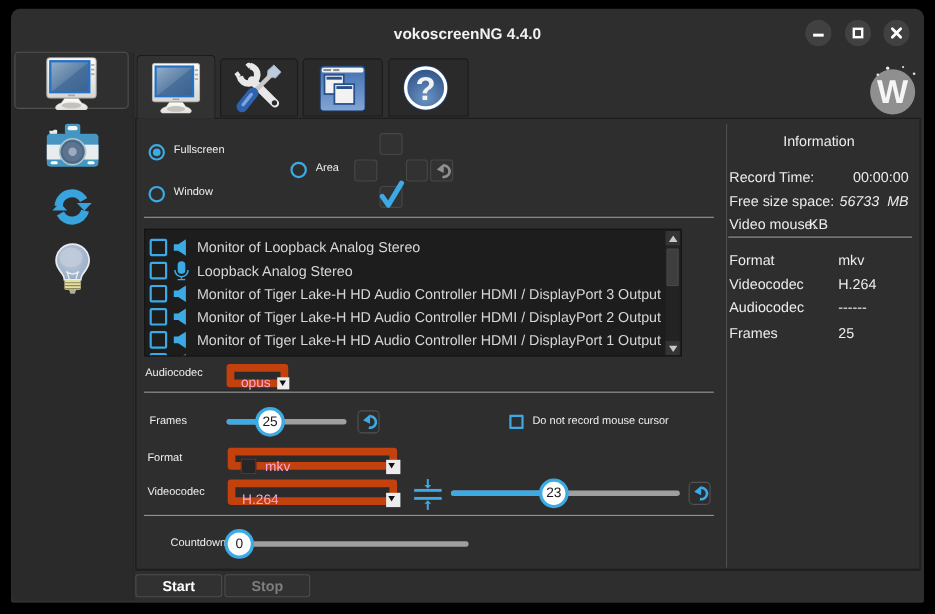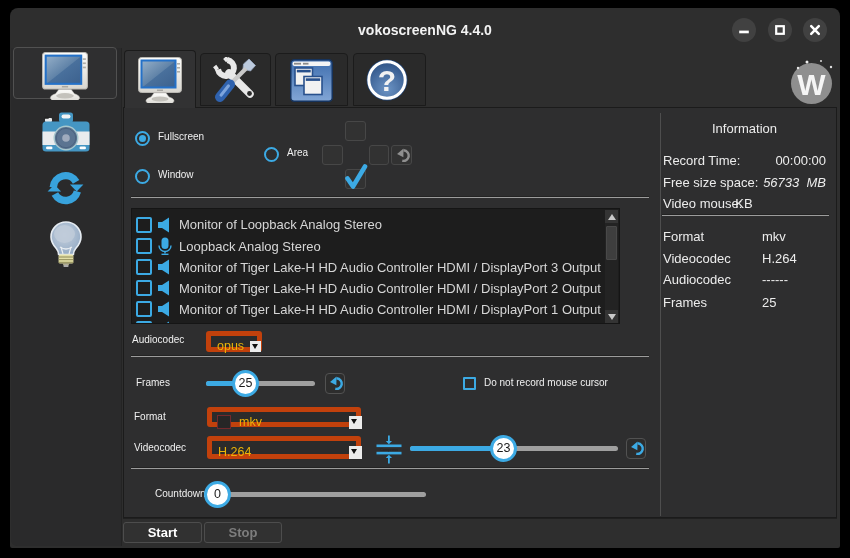--- a/index.html
+++ b/index.html
@@ -45,22 +45,22 @@
     background:#1d1d1d; border:1px solid #151515; overflow:hidden; }
   .chk { position:absolute; width:16px; height:16px; border:2px solid #3caae4;
     border-radius:2px; background:transparent; }
   .ltext { position:absolute; left:47px; color:#d6d6d6; font-size:13px; white-space:nowrap; }
   
   #sbar { position:absolute; right:1px; top:1px; width:13px; height:113px; background:#232323; }
   .sbtn { position:absolute; left:0; width:13px; height:13px; background:#343434; }
   #sthumb { position:absolute; left:1px; top:16px; width:11px; height:34px;
     background:#3e3e3e; border:1px solid #494949; border-radius:1px; }
   
-  .combo { position:absolute; background:#2b2b2b; border:5px solid #c2410c;
-    border-radius:3px; color:#eab308; font-size:12.5px; }
+  .combo { position:absolute; background:#2b2b2b; border:7px solid #c2410c;
+    border-radius:3px; color:#f9a8d4; font-size:12.5px; }
   .cbarrow { position:absolute; background:#ececec; }
   .cbarrow:after { content:""; position:absolute; left:2px; top:3.5px;
     border-left:3.5px solid transparent; border-right:3.5px solid transparent;
     border-top:5px solid #111; }
   
   .hline { position:absolute; height:0; border-top:1px solid #232323; border-bottom:1px solid #9c9c9c; }
   .vline { position:absolute; width:1px; background:#4e4e4e; }
   
   .groove { position:absolute; height:5px; border-radius:2.5px; background:#9f9f9f; }
   .gfill { position:absolute; height:5px; border-radius:2.5px; background:#3caae4; }

